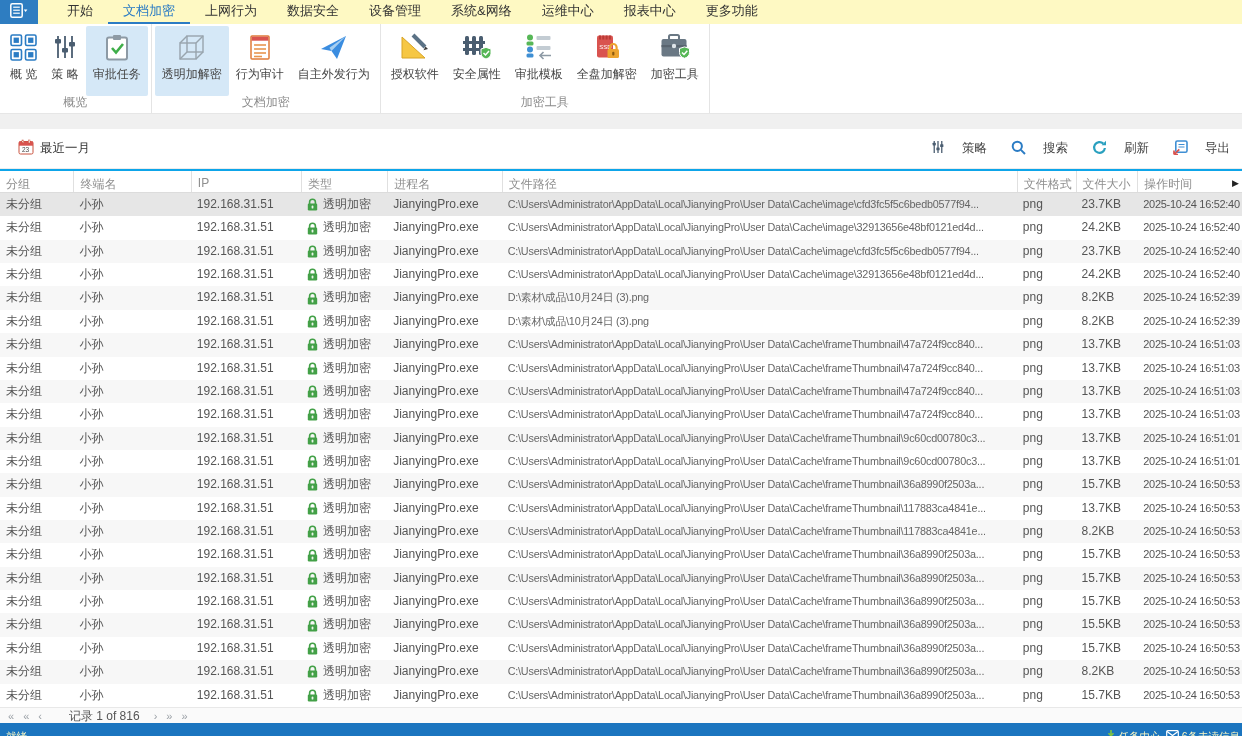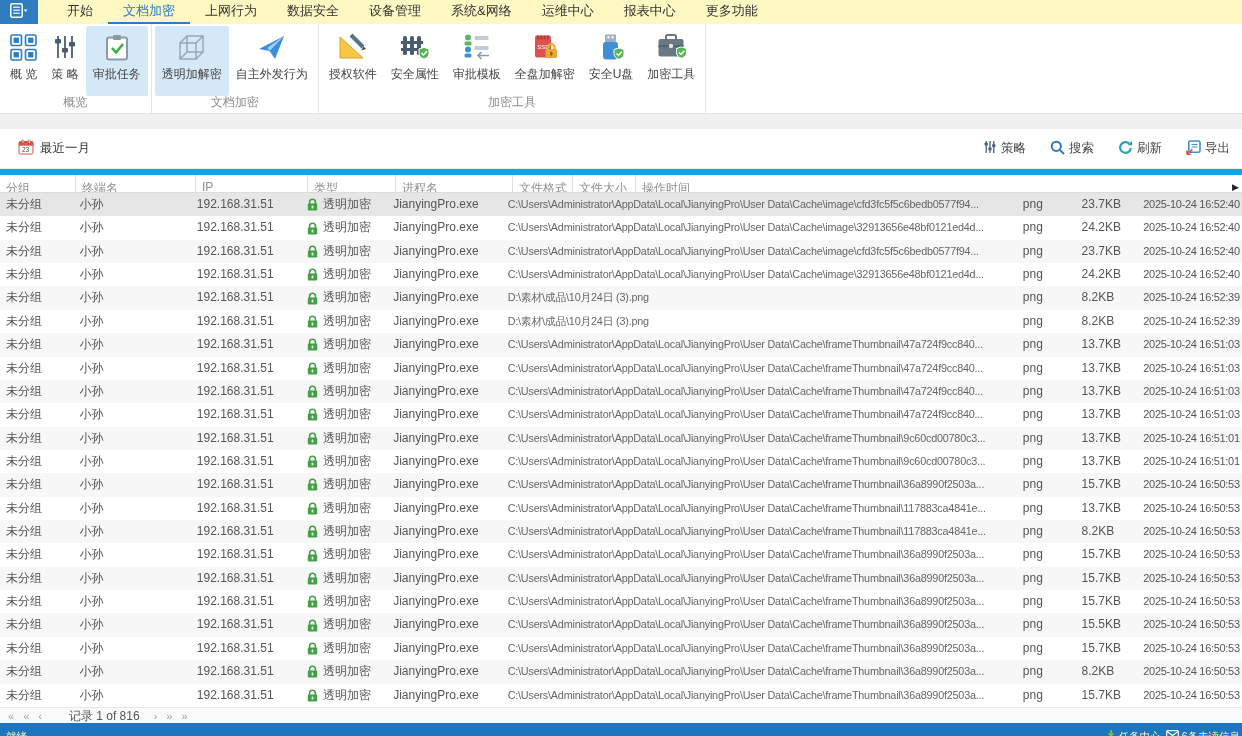--- a/index.html
+++ b/index.html
@@ -24,25 +24,25 @@
   .rgroup-label { height:17px; text-align:center; font-size:12px; color:#8a8a8a; line-height:13px; }
   .ribbon-fill { flex:1; }
 
   .gray-strip { height:16px; background:#f0f0f0; border-top:1px solid #e6e6e6; }
 
   
   .filterbar { height:40px; background:#fff; display:flex; align-items:center; justify-content:space-between; padding:0 12px 0 18px; border-bottom:1px solid #ececec; }
   .fleft { display:flex; align-items:center; gap:6px; cursor:pointer;text-align:center; }
   .fleft span { font-size:12.5px; color:#333; }
   .fright { display:flex; align-items:center; }
-  .faction { display:flex; align-items:center; gap:4px; margin-left:24px; cursor:pointer; }
+  .faction { display:flex; align-items:center; gap:17px; margin-left:24px; cursor:pointer; }
   .faction span { font-size:12.5px; color:#444; }
 
   
-  .thead { height:24px; display:flex; background:#fff; border-top:6px solid #0ea5e9; border-bottom:1px solid #dcdcdc; position:relative; }
+  .thead { height:24px; display:flex; background:#fff; border-top:2px solid #0ea5e9; border-bottom:1px solid #dcdcdc; position:relative; }
   .hc { font-size:12px; color:#8f8f8f; padding:5px 0 0 6px; border-left:1px solid #e0e0e0; white-space:nowrap; overflow:hidden; cursor:pointer; }
   .hc:first-child { border-left:none; }
   .chooser { position:absolute; right:3px; top:7px; font-size:9px; color:#222; cursor:pointer; }
 
   .c0{width:75px;} .c1{width:120px;} .c2{width:85px;} .c3{width:88px;margin-left:27px;} .c4{width:117px;}
   .c5{width:527px;} .c6{width:60px;} .c7{width:63px;} .c8{width:107px;}
 
   .tbody { height:514px; overflow:hidden; }
   .t-row { display:flex; height:23.36px; background:#fff; cursor:pointer; }
   .t-row:nth-child(odd) { background:#f7f7f7; }
@@ -157,20 +157,35 @@
               <line x1="3" y1="10" x2="10" y2="3"></line>
               <line x1="19" y1="10" x2="26" y2="3"></line>
               <line x1="3" y1="26" x2="10" y2="19"></line>
               <line x1="19" y1="26" x2="26" y2="19"></line>
             </svg>
         </span>
         <span class="rlb">透明加解密</span>
       </div>
       <div class="rbtn">
         <span class="ric">
+          <svg width="26" height="27" viewBox="0 0 26 27">
+              <rect x="4" y="2" width="18" height="23" rx="1" fill="#fff" stroke="#e07b39" stroke-width="1.5"></rect>
+              <rect x="4.7" y="2.7" width="16.6" height="4" fill="#d9534f"></rect>
+              <g stroke="#e8954f" stroke-width="1.6">
+                <line x1="7" y1="11" x2="19" y2="11"></line>
+                <line x1="7" y1="15" x2="19" y2="15"></line>
+                <line x1="7" y1="19" x2="19" y2="19"></line>
+                <line x1="7" y1="22.5" x2="15" y2="22.5"></line>
+              </g>
+            </svg>
+        </span>
+        <span class="rlb">行为审计</span>
+      </div>
+      <div class="rbtn">
+        <span class="ric">
           <svg width="29" height="28" viewBox="0 0 29 28">
               <path d="M2 16 L27 3 L18 26 L12.5 18 Z" fill="#3b8de0"></path>
               <path d="M12.5 18 L27 3 L10.5 14.8 Z" fill="#a8cff0"></path>
             </svg>
         </span>
         <span class="rlb">自主外发行为</span>
       </div>
     </div>
     <div class="rgroup-label">文档加密</div>
   </div>
@@ -227,33 +242,20 @@
                 <rect x="12.6" y="2.5" width="2" height="4"></rect>
                 <rect x="15.9" y="2.5" width="2" height="4"></rect>
               </g>
               <text x="6.2" y="16" font-size="6" fill="#fff" font-family="'Liberation Sans',sans-serif">SSD</text>
               <path d="M17 16.5 v-2.2 a3.3 3.3 0 0 1 6.6 0 v2.2" fill="none" stroke="#eda52f" stroke-width="2.2"></path>
               <rect x="14.5" y="16" width="11.5" height="9" rx="1.5" fill="#eda52f"></rect>
               <rect x="19.2" y="18.7" width="2.2" height="3.8" rx="1" fill="#8a5a10"></rect>
             </svg>
         </span>
         <span class="rlb">全盘加解密</span>
-      </div>
-      <div class="rbtn">
-        <span class="ric">
-          <svg width="27" height="28" viewBox="0 0 27 28">
-              <rect x="7" y="1.5" width="11" height="7" rx="1" fill="#9fb0bc"></rect>
-              <rect x="9.3" y="3.2" width="2.2" height="2.2" fill="#fff"></rect>
-              <rect x="13.5" y="3.2" width="2.2" height="2.2" fill="#fff"></rect>
-              <rect x="5" y="8.5" width="15" height="18" rx="3.5" fill="#3f8fd4"></rect>
-              <path d="M16 16.5 l5 -1.6 l5 1.6 v4 q0 4.2 -5 5.8 q-5 -1.6 -5 -5.8 Z" fill="#57b757" stroke="#fff" stroke-width="1"></path>
-              <path d="M18.5 20.5 l2 2 l3.3 -3.8" stroke="#fff" stroke-width="1.5" fill="none"></path>
-            </svg>
-        </span>
-        <span class="rlb">安全U盘</span>
       </div>
       <div class="rbtn">
         <span class="ric">
           <svg width="31" height="28" viewBox="0 0 31 28">
               <rect x="10" y="2" width="10" height="5" rx="1.5" fill="none" stroke="#6a7884" stroke-width="2"></rect>
               <rect x="2.5" y="6" width="25" height="17.5" rx="2" fill="#6a7884"></rect>
               <rect x="2.5" y="12" width="25" height="2.2" fill="#59646f"></rect>
               <circle cx="15" cy="13" r="2.2" fill="#dfe5e9"></circle>
               <path d="M20.5 15.5 l5 -1.6 l5 1.6 v4 q0 4.2 -5 5.8 q-5 -1.6 -5 -5.8 Z" fill="#57b757" stroke="#fff" stroke-width="1"></path>
               <path d="M23 19.5 l2 2 l3.3 -3.8" stroke="#fff" stroke-width="1.5" fill="none"></path>
@@ -332,20 +334,21 @@
     </div>
   </div>
 </div>
 
 <div class="thead">
   <div class="hc c0">分组</div>
   <div class="hc c1">终端名</div>
   <div class="hc c2">IP</div>
   <div class="hc c3">类型</div>
   <div class="hc c4">进程名</div>
+  <div class="hc c5">文件路径</div>
   <div class="hc c6">文件格式</div>
   <div class="hc c7">文件大小</div>
   <div class="hc c8">操作时间</div>
   <div class="chooser">▶</div>
 </div>
 
 <div class="tbody">
     <div class="t-row selected">
     <div class="cell c0">未分组</div>
     <div class="cell c1">小孙</div>

